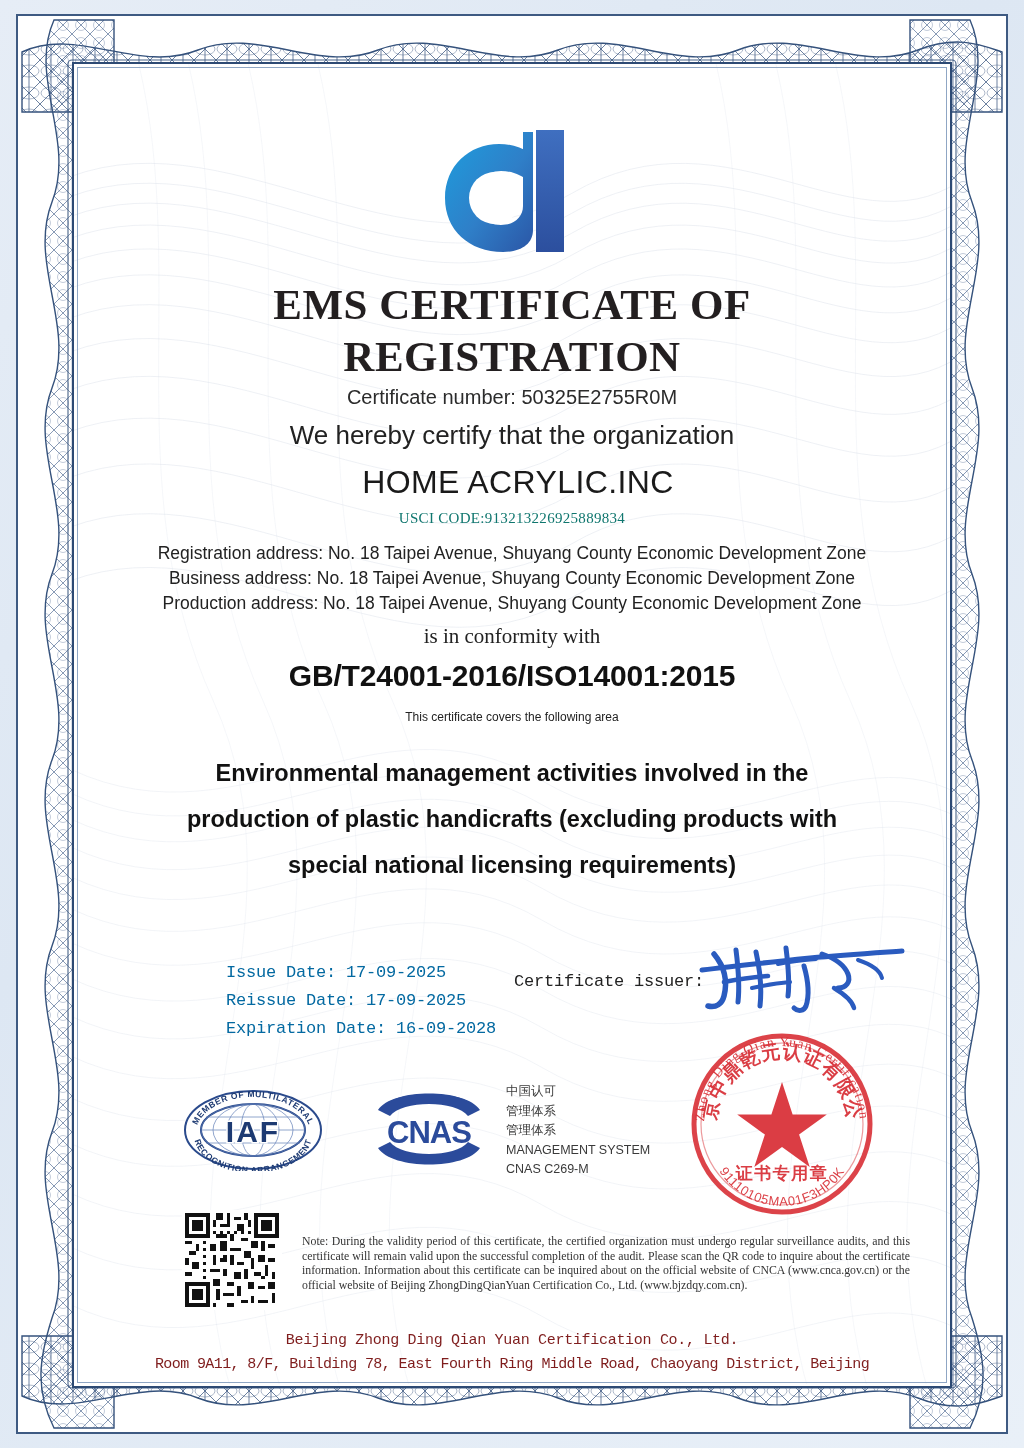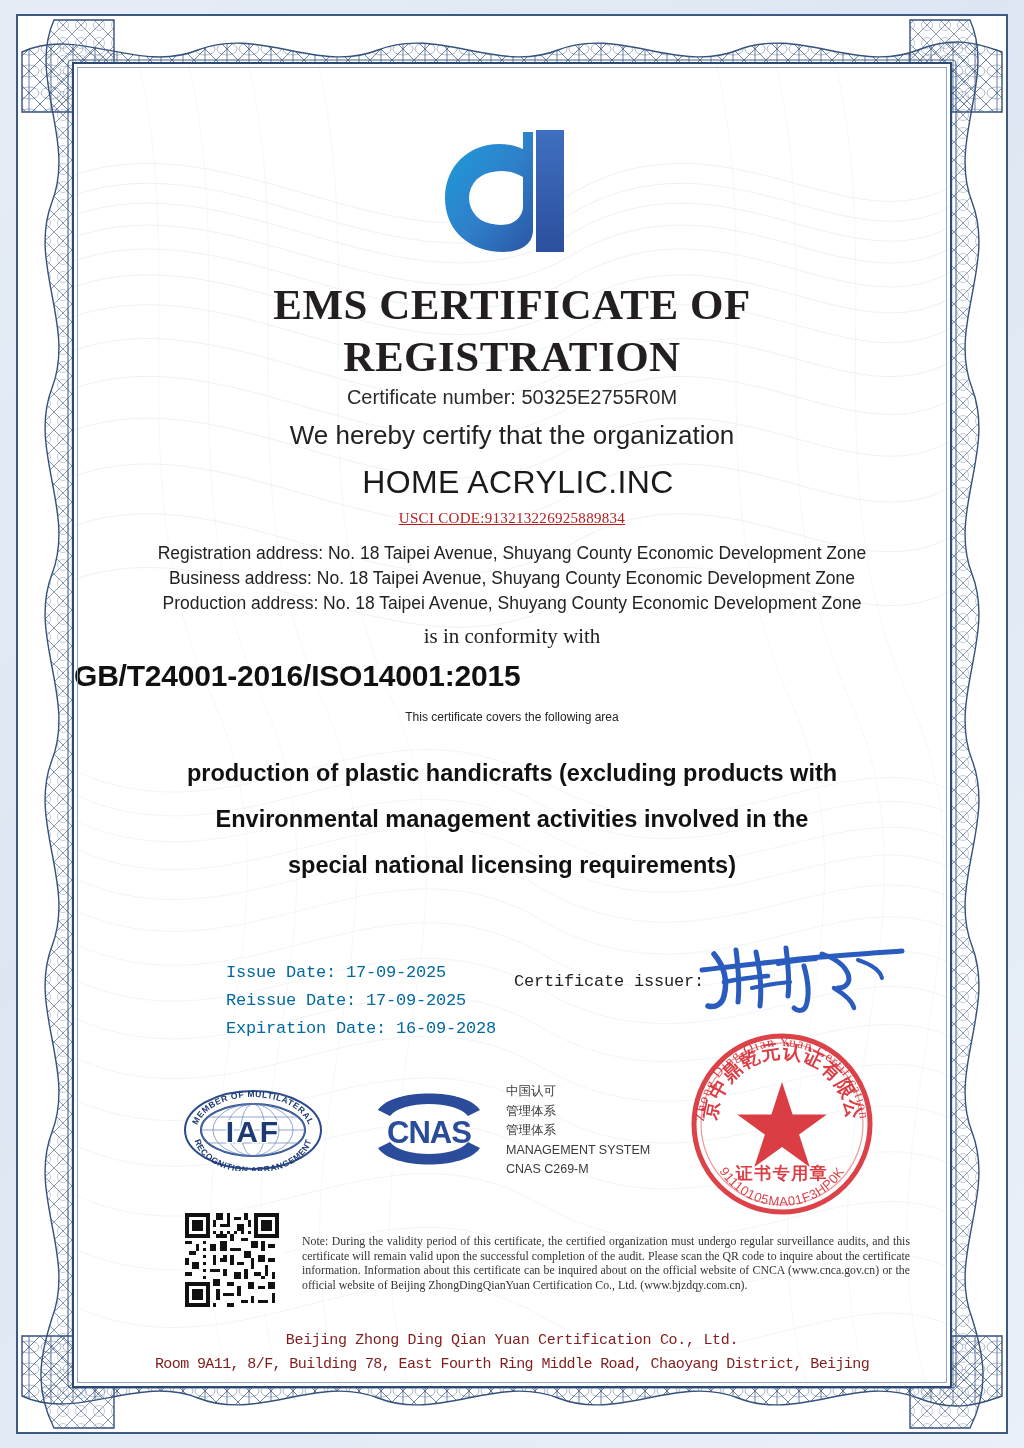--- a/index.html
+++ b/index.html
@@ -63,33 +63,33 @@
   .hereby{
     position:absolute;left:0;right:0;top:356px;
     text-align:center;font-size:26px;color:#222;
   }
   .org-name{
     position:absolute;left:12px;right:0;top:400px;
     text-align:center;font-size:32px;color:#1a1a1a;letter-spacing:.4px;
   }
   .usci{
     position:absolute;left:0;right:0;top:446px;
-    text-align:center;font-family:"Liberation Serif",serif;font-size:15px;color:#b91c1c;letter-spacing:.3px;text-decoration:underline;
+    text-align:center;font-family:"Liberation Serif",serif;font-size:15px;color:#0f766e;letter-spacing:.3px;
   }
   .addr-block{
     position:absolute;left:0;right:0;top:477px;text-align:center;
   }
   .addr-line{font-size:17.5px;line-height:25px;color:#222;}
   .conformity{
     position:absolute;left:0;right:0;top:560px;
     text-align:center;font-family:"Liberation Serif",serif;font-size:21px;color:#222;
   }
   .standard{
     position:absolute;left:0;right:0;top:595px;
-    font-size:30px;font-weight:bold;color:#111;letter-spacing:-.2px;
+    text-align:center;font-size:30px;font-weight:bold;color:#111;letter-spacing:-.2px;
   }
   .covers{
     position:absolute;left:0;right:0;top:646px;
     text-align:center;font-size:12px;color:#222;
   }
   .scope{
     position:absolute;left:60px;right:60px;top:686px;
     text-align:center;font-size:23.5px;font-weight:bold;line-height:46px;color:#111;
   }
   
@@ -257,22 +257,22 @@
         <div class="addr-line">Production address: No. 18 Taipei Avenue, Shuyang County Economic Development Zone</div>
       </div>
 
       <div class="conformity">is in conformity with</div>
 
       <div class="standard">GB/T24001-2016/ISO14001:2015</div>
 
       <div class="covers">This certificate covers the following area</div>
 
       <div class="scope">
+        <div>Environmental management activities involved in the</div>
         <div>production of plastic handicrafts (excluding products with</div>
-        <div>Environmental management activities involved in the</div>
         <div>special national licensing requirements)</div>
       </div>
 
       <div class="dates">
         <div>Issue Date: 17-09-2025</div>
         <div>Reissue Date: 17-09-2025</div>
         <div>Expiration Date: 16-09-2028</div>
       </div>
 
       <div class="issuer-label">Certificate issuer:</div>

